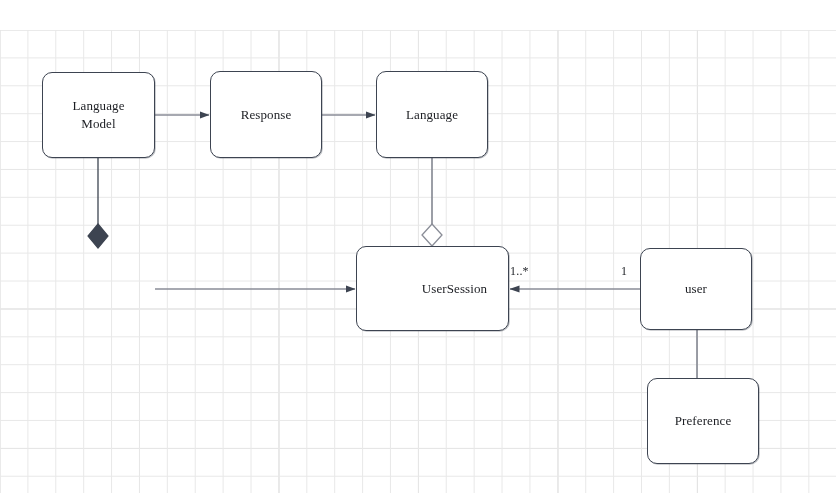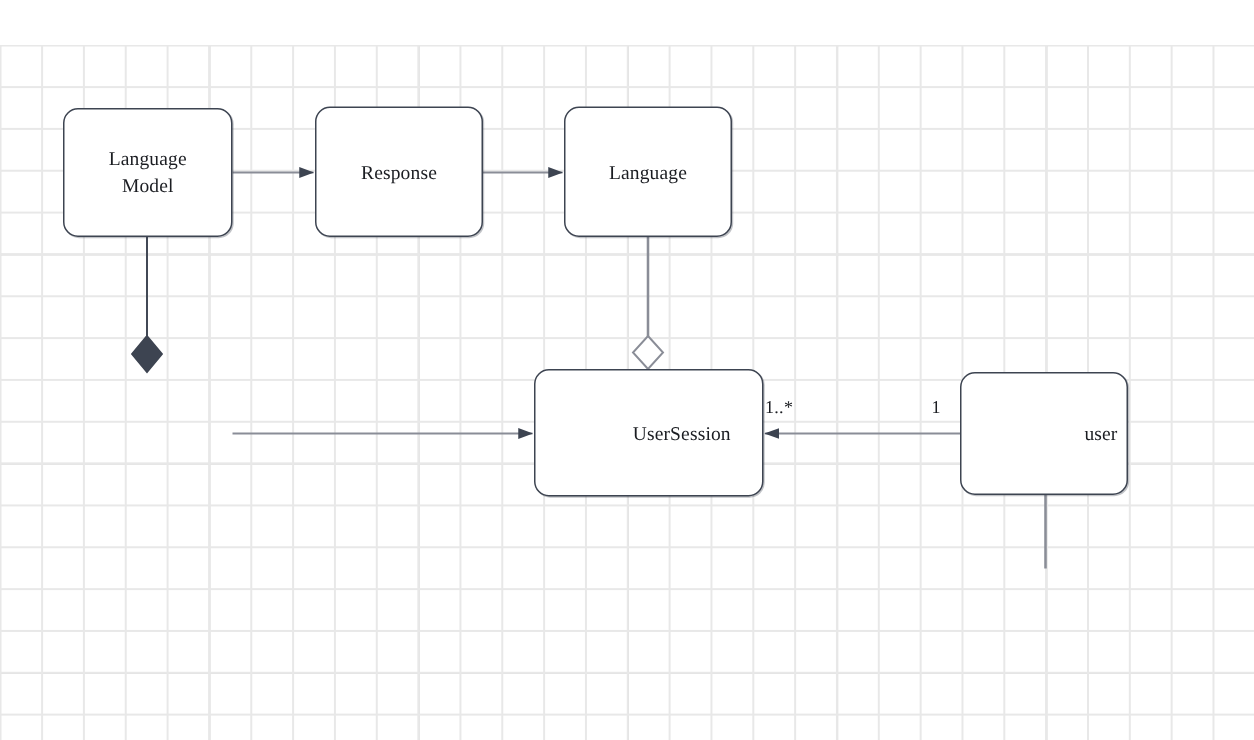--- a/index.html
+++ b/index.html
@@ -121,22 +121,25 @@
 
   <div class="node" style="left:376px; top:41px; width:112px; height:87px;">
     <span class="node-label">Language</span>
   </div>
 
 
   <div class="node" style="left:356px; top:216px; width:153px; height:85px;padding-left:44px;">
     <span class="node-label">UserSession</span>
   </div>
 
-  <div class="node" style="left:640px; top:218px; width:112px; height:82px;justify-content:flex-end;">
+  <div class="node" style="left:640px; top:218px; width:112px; height:82px;">
     <span class="node-label">user</span>
   </div>
 
+  <div class="node" style="left:647px; top:348px; width:112px; height:86px;">
+    <span class="node-label">Preference</span>
+  </div>
 
   <div class="edge-label" style="left:510px; top:234px;">1..*</div>
 
   <div class="edge-label" style="left:621px; top:234px;">1</div>
 
 </div>
 
 </body></html>

